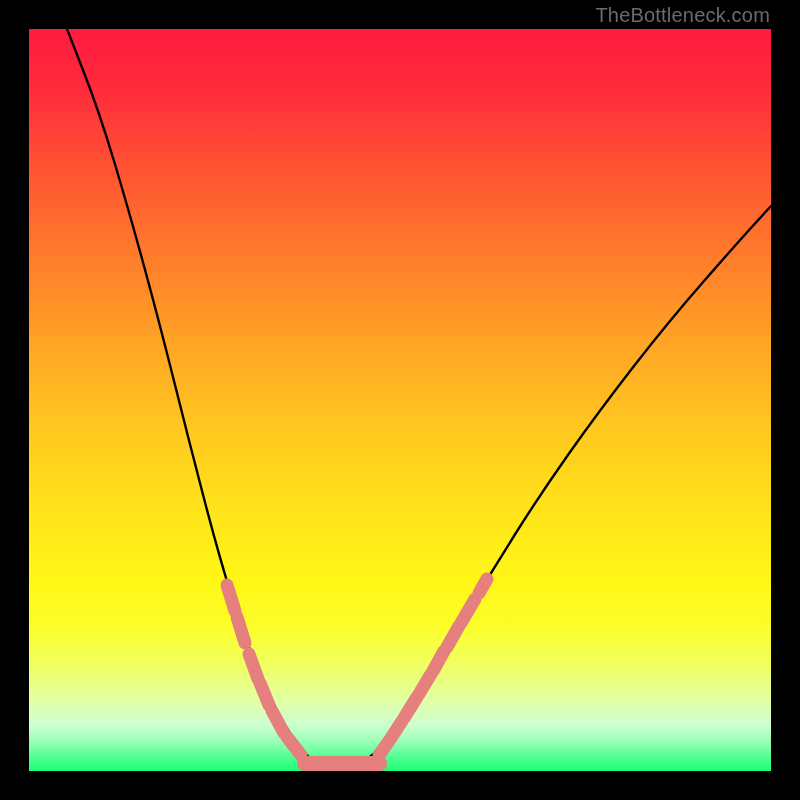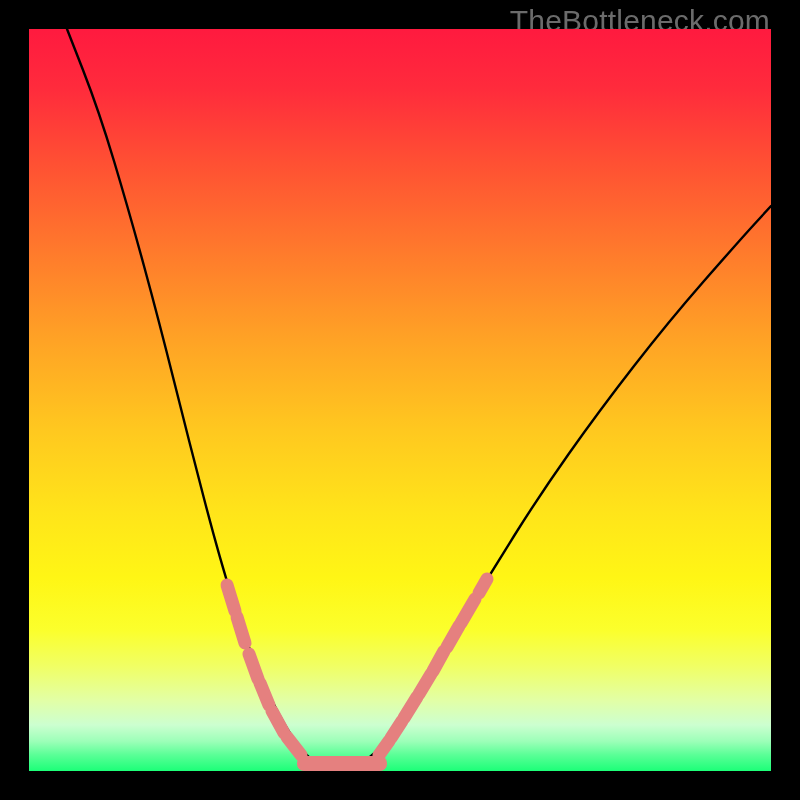--- a/index.html
+++ b/index.html
@@ -31,21 +31,21 @@
     left: 0;
     top: 0;
     width: 742px;
     height: 742px;
   }
   .watermark {
     position: absolute;
     top: 4px;
     right: 30px;
     color: #6b6b6b;
-    font-size: 30px;
+    font-size: 20px;
     font-weight: 400;
     letter-spacing: 0.2px;
   }
 </style>
 </head>
 <body>
 
 <div class="watermark">TheBottleneck.com</div>
 
 <div class="frame">

